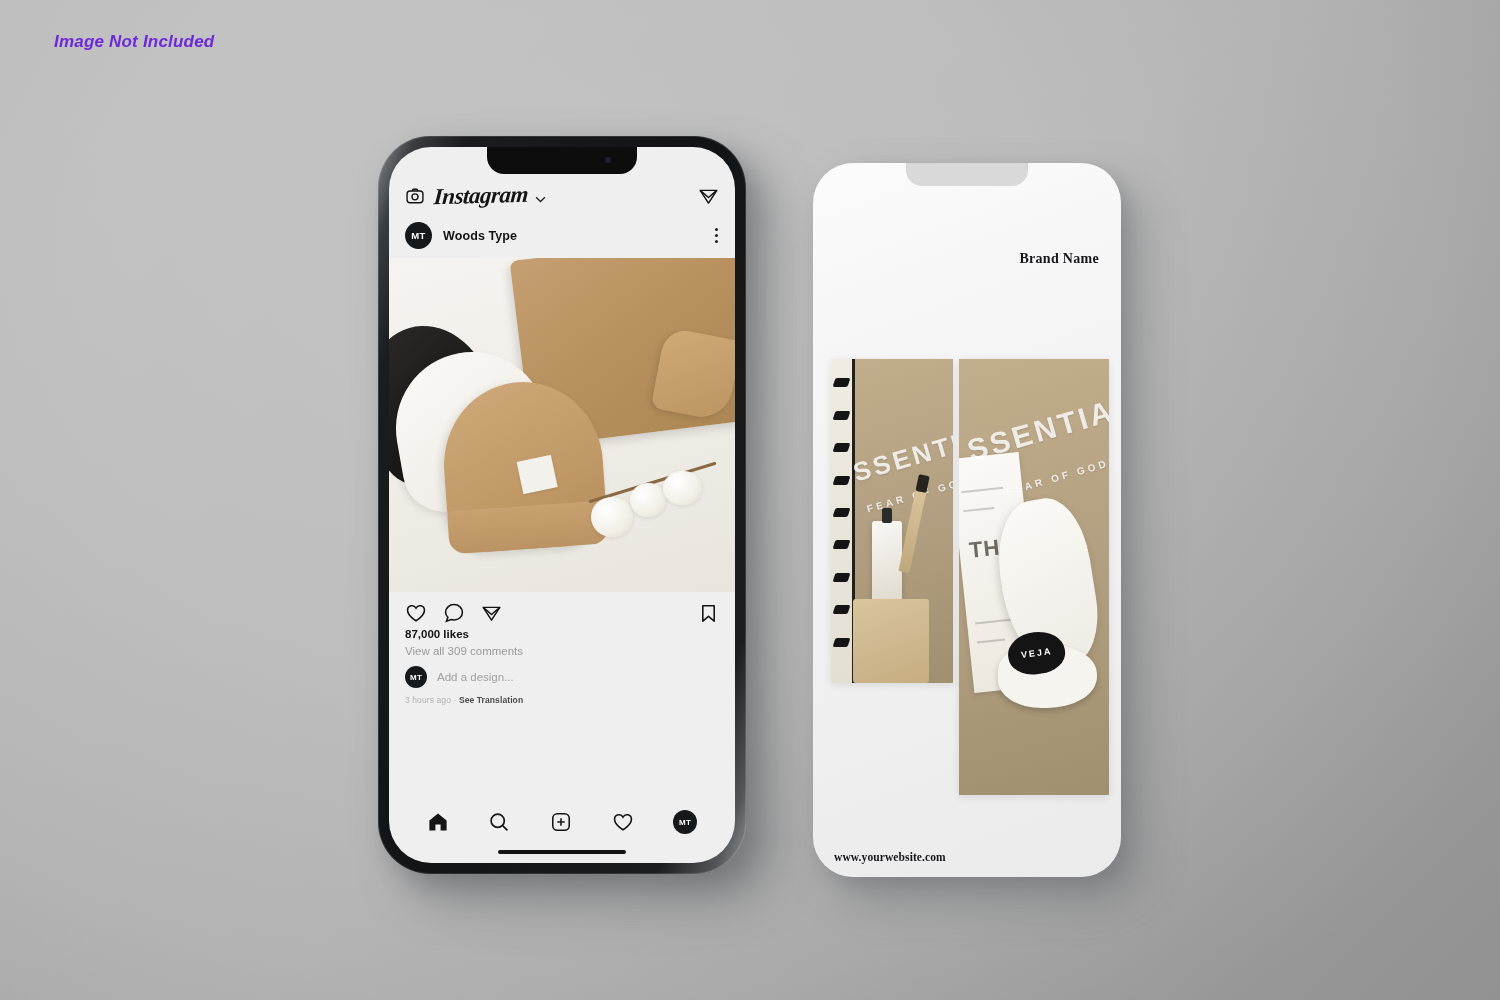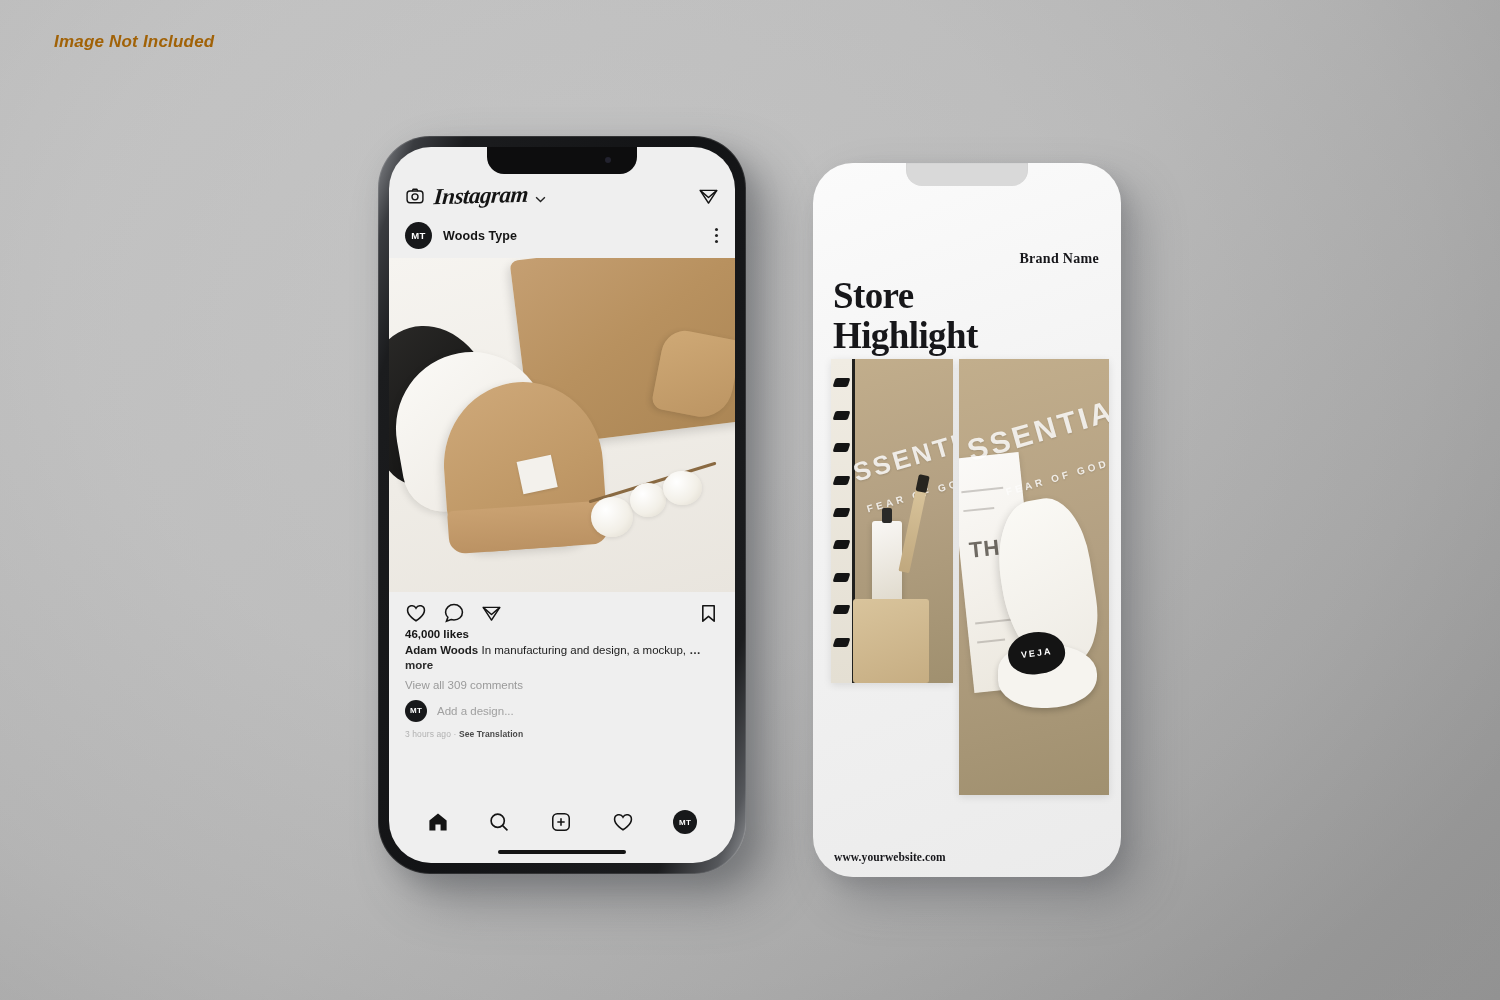--- a/index.html
+++ b/index.html
@@ -13,21 +13,21 @@
   #bg-gradient {
     position: absolute; inset: 0;
     background:
       radial-gradient(ellipse 1100px 900px at 38% 30%, #e3e3e3 0%, #dedede 45%, #d3d3d3 78%, #c6c6c6 100%),
       linear-gradient(135deg, #e0e0e0 0%, #d8d8d8 50%, #bcbcbc 100%);
     background-blend-mode: multiply;
   }
   #watermark {
     position: absolute; left: 54px; top: 32px;
     font-size: 17px; font-style: italic; font-weight: 700;
-    color: #a16207; letter-spacing: .2px;
+    color: #6d28d9; letter-spacing: .2px;
   }
 
   
   #phone-left {
     position: absolute; left: 378px; top: 136px;
     width: 368px; height: 738px;
     border-radius: 52px;
     background: linear-gradient(110deg,#8e9094 0%, #3a3c40 6%, #1b1c1e 14%, #121315 50%, #1c1d1f 86%, #55575b 95%, #9a9c9f 100%);
     padding: 11px;
     box-shadow:
@@ -314,26 +314,21 @@
         </span>
         <span class="spacer"></span>
         <span>
           <svg width="21" height="21" viewBox="0 0 24 24" fill="none" stroke="#141414" stroke-width="1.8" stroke-linejoin="round">
             <path d="M5.5 3.2h13v17.6L12 15.2l-6.5 5.6z"></path>
           </svg>
         </span>
       </div>
 
       <div class="ig-meta">
-        <div class="likes">46,000 likes</div>
-        <div class="caption">
-          <b>Adam Woods</b>
-          <span>In manufacturing and design, a mockup,</span>
-          <span class="more">… more</span>
-        </div>
+        <div class="likes">87,000 likes</div>
         <div class="viewall">View all 309 comments</div>
         <div class="addrow">
           <div class="avatar">MT</div>
           <div class="addtxt">Add a design...</div>
         </div>
         <div class="timerow">
           <span>3 hours ago</span>
           <span>·</span>
           <b>See Translation</b>
         </div>
@@ -369,24 +364,20 @@
     </div>
   </div>
 </div>
 
 <div id="phone-right">
   <div id="notch-right"></div>
   <div class="story">
 
     <div class="brand-name">Brand Name</div>
 
-    <div class="store-title">
-      <div>Store</div>
-      <div>Highlight</div>
-    </div>
 
     <div class="photo-a">
       <div class="essentials">
         <div class="strap">
           <span style="top:6%"></span>
             <span style="top:16%"></span>
             <span style="top:26%"></span>
           <span style="top:36%"></span>
             <span style="top:46%"></span>
             <span style="top:56%"></span>

